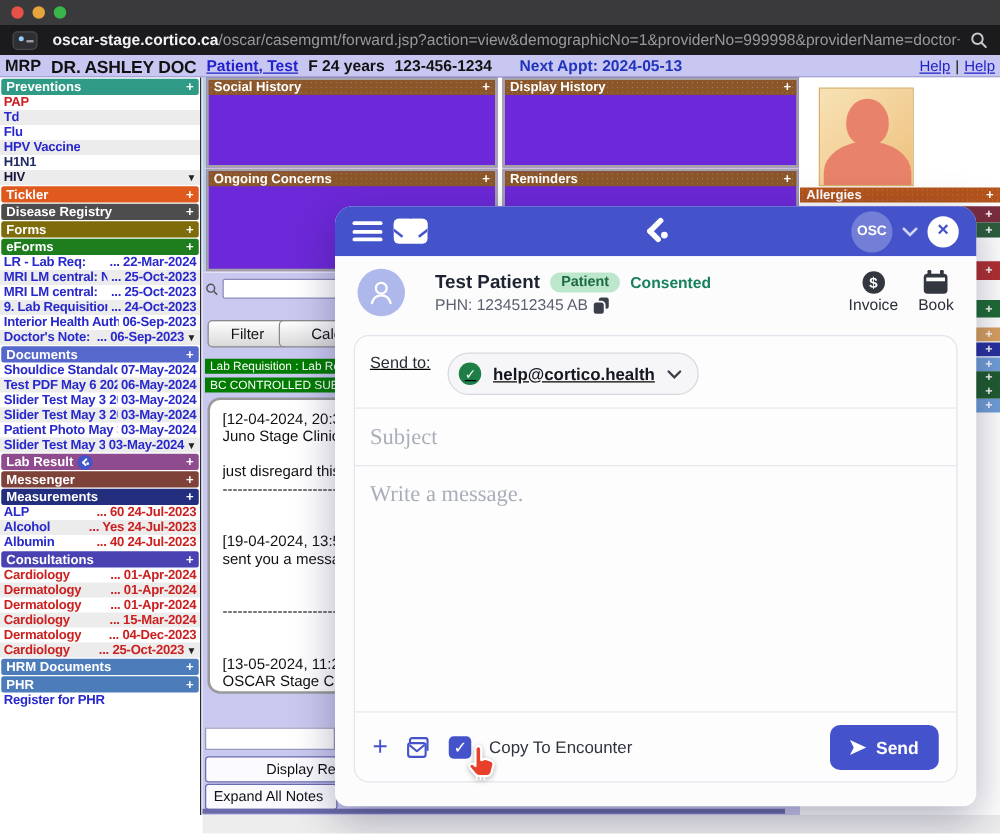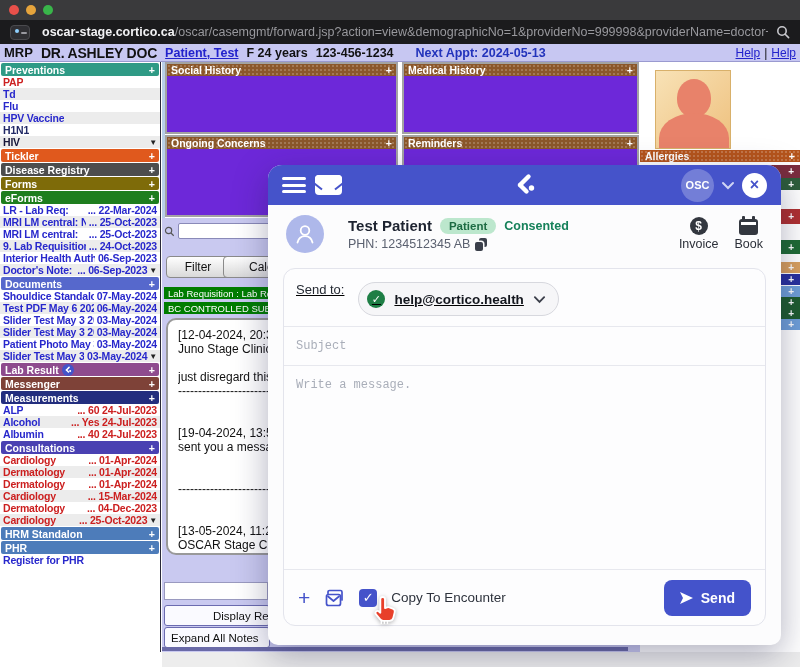--- a/index.html
+++ b/index.html
@@ -151,21 +151,21 @@
             border:1px solid #e3e4ec; border-radius:12px; }
   .sendto-row { display:flex; gap:14px; padding:13px 12px 10px 12px;text-decoration:underline; }
   .sendto-label { font-size:13px; color:#252a33; }
   .recip-pill { display:flex; align-items:center; gap:9px; background:#f6f6f8; border:1px solid #d7d8de;
                 border-radius:18px; height:34px; padding:0 12px 0 8px; }
   .gcheck { width:18px; height:18px; border-radius:50%; background:#1e7e45; color:#fff; font-size:11px;
             display:flex; align-items:center; justify-content:center; }
   .recip-text { font-size:13.5px; font-weight:700; color:#14171e; }
   .divider { height:1px; background:#e7e8ee; margin:0 0; }
   .ph-input { display:block; width:100%; border:none; outline:none; background:transparent;
-              font-family:Liberation Mono, monospace; font-size:12px; color:#6d28d9;
+              font-family:Liberation Serif, serif; font-size:18px; color:#6d28d9;
               padding:12px 12px; }
   .ph-input::placeholder { color:#a9aeb9; opacity:1; }
   .msg-input { height:150px; resize:none; }
   .m-bottom { position:absolute; left:0; bottom:0; width:100%; height:56px; border-top:1px solid #e7e8ee;
               display:flex; align-items:center; padding:0 14px; gap:14px; }
   .plus-ic { color:#4553ca; font-size:21px; font-weight:400; line-height:1; }
   .chk { width:18px; height:18px; background:#4553ca; border-radius:4px; color:#fff; font-size:13px;
          display:flex; align-items:center; justify-content:center; }
   .copy-label { font-size:13.5px; color:#2e333d; }
   .send-btn { margin-left:auto; background:#4453cb; color:#fff; font-size:14px; font-weight:700;
@@ -361,21 +361,21 @@
       <div class="sb-item">
         <span class="sb-n" style="color: rgb(204, 32, 32);">Dermatology</span>
         <span class="sb-v" style="color: rgb(204, 32, 32);">... 04-Dec-2023</span>
       </div>
       <div class="sb-item alt">
         <span class="sb-n" style="color: rgb(204, 32, 32);">Cardiology</span>
         <span class="sb-v" style="color: rgb(204, 32, 32);">... 25-Oct-2023</span>
         <span class="sb-caret">▼</span>
       </div>
       <div class="sb-head" style="background: rgb(77, 124, 186);">
-        <span class="lbl">HRM Standalon</span>
+        <span class="lbl">HRM Documents</span>
         <span class="plus">+</span>
       </div>
       <div class="sb-head" style="background: rgb(77, 124, 186);">
         <span class="lbl">PHR</span>
         <span class="plus">+</span>
       </div>
       <div class="sb-item">
         <span class="sb-n" style="color: rgb(40, 40, 204);">Register for PHR</span>
       </div>
     </div>
@@ -384,21 +384,21 @@
     <div class="blue-strip"></div>
     <div class="panels">
       <div class="panel" style="left:0;top:0;width:233px;height:72px;">
         <div class="panel-h">
             <span>Social History</span>
             <span class="plus">+</span>
           </div>
       </div>
       <div class="panel" style="left:237px;top:0;width:237px;height:72px;">
         <div class="panel-h">
-            <span>Medical History</span>
+            <span>Display History</span>
             <span class="plus">+</span>
           </div>
       </div>
       <div class="panel" style="left:0;top:73px;width:233px;height:82px;">
         <div class="panel-h">
             <span>Ongoing Concerns</span>
             <span class="plus">+</span>
           </div>
       </div>
       <div class="panel" style="left:237px;top:73px;width:237px;height:82px;">

